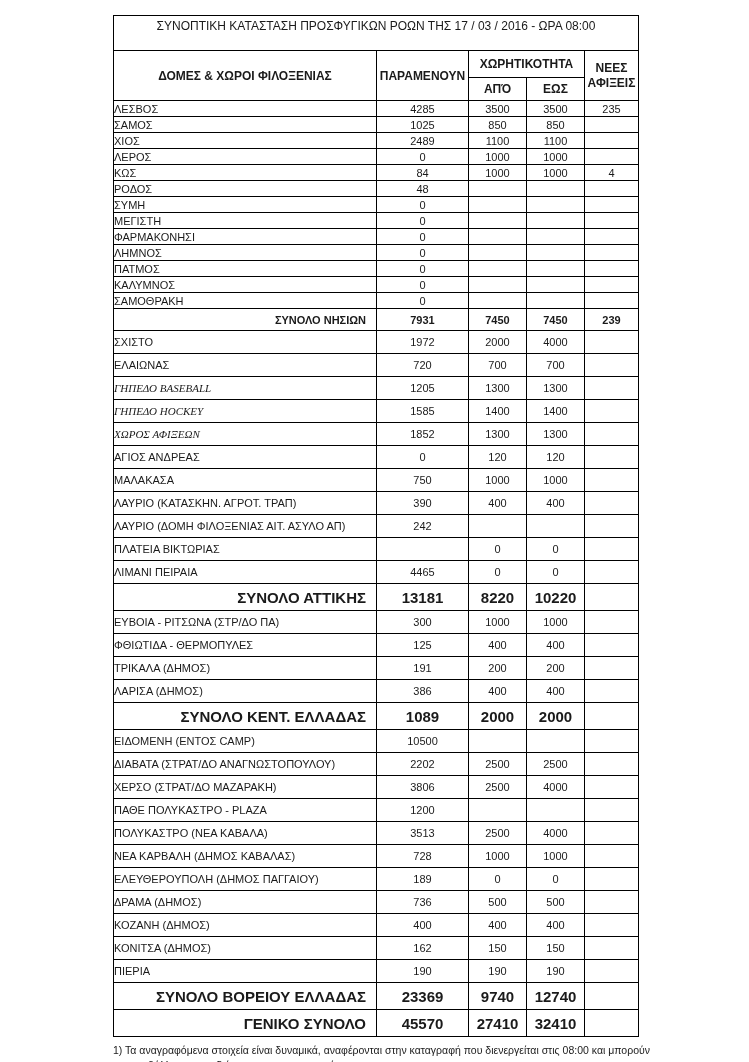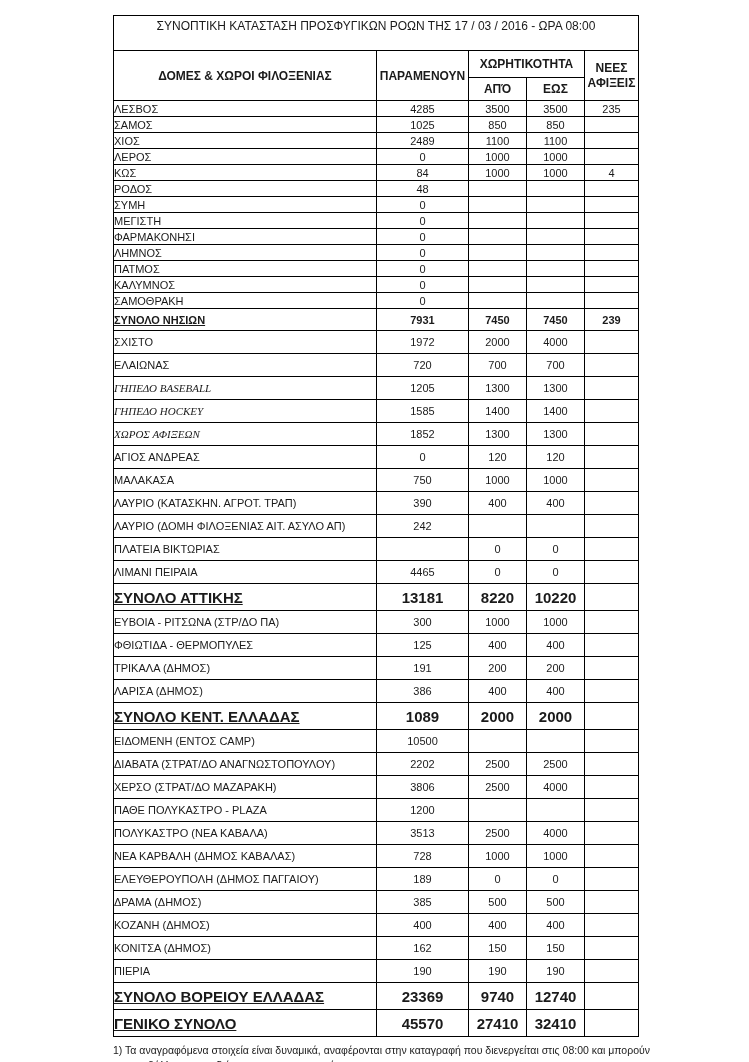--- a/index.html
+++ b/index.html
@@ -63,21 +63,21 @@
   .c-num  { text-align: center; }
 
   .r-island td       { height: 15px; }
   .r-site td         { height: 22px; }
   .r-island-total td { height: 21px; font-weight: bold; }
   .r-total td,
   .r-grand td        { height: 26px; font-weight: bold; font-size: 15px; }
 
   .r-island-total .c-name,
   .r-total .c-name,
-  .r-grand .c-name { text-align: left; padding: 0 10px 0 0; text-decoration: underline; }
+  .r-grand .c-name { text-align: right; padding: 0 10px 0 0; }
 
   .italic .c-name { font-style: italic; font-family: Liberation Serif, serif; }
 
   .notes {
     margin-top: 6px;
     width: 540px;
     font-size: 10.5px;
     line-height: 1.4;
     white-space: normal;
   }
@@ -376,21 +376,21 @@
         </tr>
         <tr class="r-site">
           <td class="c-name">ΕΛΕΥΘΕΡΟΥΠΟΛΗ (ΔΗΜΟΣ ΠΑΓΓΑΙΟΥ)</td>
           <td class="c-num">189</td>
           <td class="c-num">0</td>
           <td class="c-num">0</td>
           <td class="c-num"></td>
         </tr>
         <tr class="r-site">
           <td class="c-name">ΔΡΑΜΑ (ΔΗΜΟΣ)</td>
-          <td class="c-num">385</td>
+          <td class="c-num">736</td>
           <td class="c-num">500</td>
           <td class="c-num">500</td>
           <td class="c-num"></td>
         </tr>
         <tr class="r-site">
           <td class="c-name">ΚΟΖΑΝΗ (ΔΗΜΟΣ)</td>
           <td class="c-num">400</td>
           <td class="c-num">400</td>
           <td class="c-num">400</td>
           <td class="c-num"></td>

